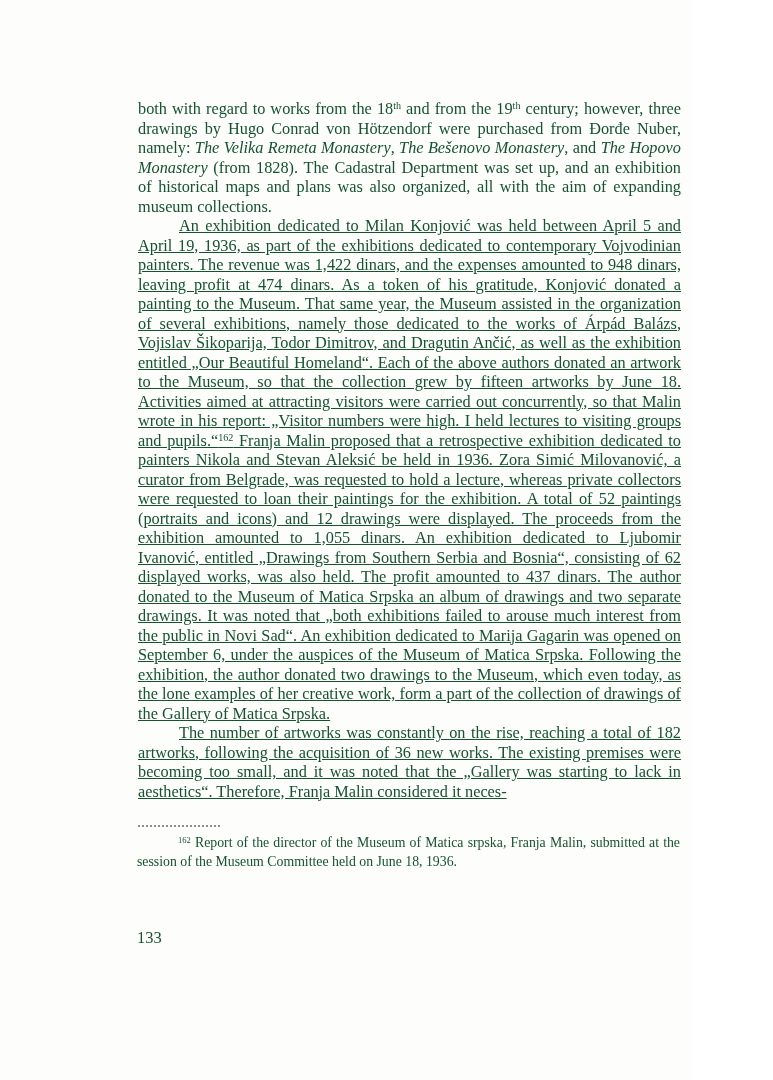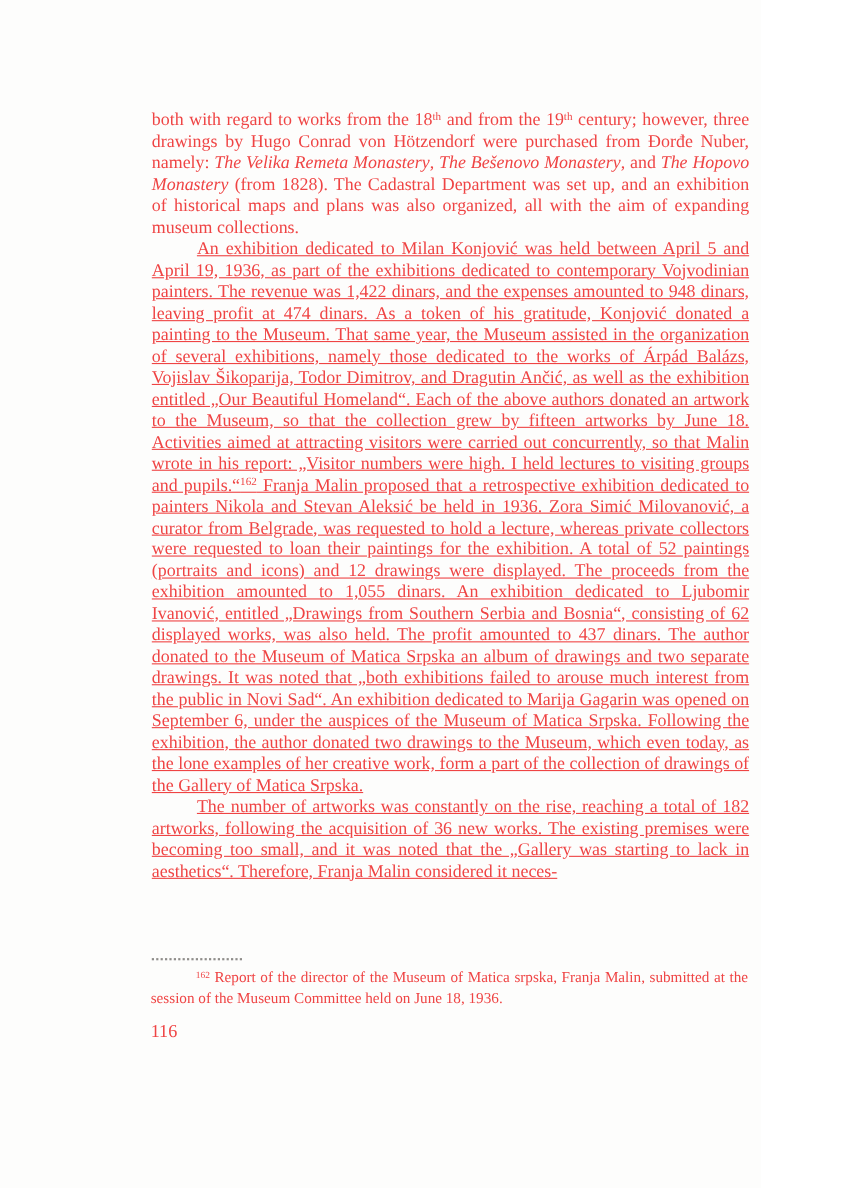--- a/index.html
+++ b/index.html
@@ -6,21 +6,21 @@
     margin: 0;
     padding: 0;
     background: #ffffff;
   }
   .page {
     position: relative;
     width: 692px;
     height: 1080px;
     background: #fdfdfc;
     font-family: "Liberation Serif", "DejaVu Serif", serif;
-    color: #ef4444;
+    color: #14532d;
     overflow: hidden;
   }
   .text-block {
     position: absolute;
     left: 138px;
     top: 99px;
     width: 543px;
   }
   .para {
     margin: 0;
@@ -38,21 +38,21 @@
   }
   .sup {
     font-size: 0.62em;
     position: relative;
     top: -0.45em;
     line-height: 0;
   }
   .footnote-area {
     position: absolute;
     left: 137px;
-    top: 871px;
+    top: 825px;
     width: 543px;
   }
   .footnote-divider {
     width: 82px;
     height: 0;
     border-top: 2px dotted #8f8d8a;
     margin: 0 0 7px 1px;
   }
   .footnote-text {
     margin: 0;
@@ -78,14 +78,14 @@
       <p class="para"><span>both with regard to works from the 18</span><span class="sup">th</span><span> and from the 19</span><span class="sup">th</span><span> century; however, three drawings by Hugo Conrad von Hötzendorf were purchased from Đorđe Nuber, namely: </span><span class="italic">The Velika Remeta Monastery</span><span>, </span><span class="italic">The Bešenovo Monastery</span><span>, and </span><span class="italic">The Hopovo Monastery</span><span> (from 1828). The Cadastral Department was set up, and an exhibition of historical maps and plans was also organized, all with the aim of expanding museum collections.</span></p>
       <p class="para indent"><span>An exhibition dedicated to Milan Konjović was held between April 5 and April 19, 1936, as part of the exhibitions dedicated to contemporary Vojvodinian painters. The revenue was 1,422 dinars, and the expenses amounted to 948 dinars, leaving profit at 474 dinars. As a token of his gratitude, Konjović donated a painting to the Museum. That same year, the Museum assisted in the organization of several exhibitions, namely those dedicated to the works of Árpád Balázs, Vojislav Šikoparija, Todor Dimitrov, and Dragutin Ančić, as well as the exhibition entitled „Our Beautiful Homeland“. Each of the above authors donated an artwork to the Museum, so that the collection grew by fifteen artworks by June 18. Activities aimed at attracting visitors were carried out concurrently, so that Malin wrote in his report: „Visitor numbers were high. I held lectures to visiting groups and pupils.“</span><span class="sup">162</span><span> Franja Malin proposed that a retrospective exhibition dedicated to painters Nikola and Stevan Aleksić be held in 1936. Zora Simić Milovanović, a curator from Belgrade, was requested to hold a lecture, whereas private collectors were requested to loan their paintings for the exhibition. A total of 52 paintings (portraits and icons) and 12 drawings were displayed. The proceeds from the exhibition amounted to 1,055 dinars. An exhibition dedicated to Ljubomir Ivanović, entitled „Drawings from Southern Serbia and Bosnia“, consisting of 62 displayed works, was also held. The profit amounted to 437 dinars. The author donated to the Museum of Matica Srpska an album of drawings and two separate drawings. It was noted that „both exhibitions failed to arouse much interest from the public in Novi Sad“. An exhibition dedicated to Marija Gagarin was opened on September 6, under the auspices of the Museum of Matica Srpska. Following the exhibition, the author donated two drawings to the Museum, which even today, as the lone examples of her creative work, form a part of the collection of drawings of the Gallery of Matica Srpska.</span></p>
       <p class="para indent"><span>The number of artworks was constantly on the rise, reaching a total of 182 artworks, following the acquisition of 36 new works. The existing premises were becoming too small, and it was noted that the „Gallery was starting to lack in aesthetics“. Therefore, Franja Malin considered it neces-</span></p>
     </main>
 
   <div class="footnote-area">
     <div class="footnote-divider"></div>
     <p class="footnote-text"><span class="sup">162</span><span> Report of the director of the Museum of Matica srpska, Franja Malin, submitted at the session of the Museum Committee held on June 18, 1936.</span></p>
   </div>
 
-  <div class="page-number">116</div>
+  <div class="page-number">133</div>
 </div>
 
 </body></html>

